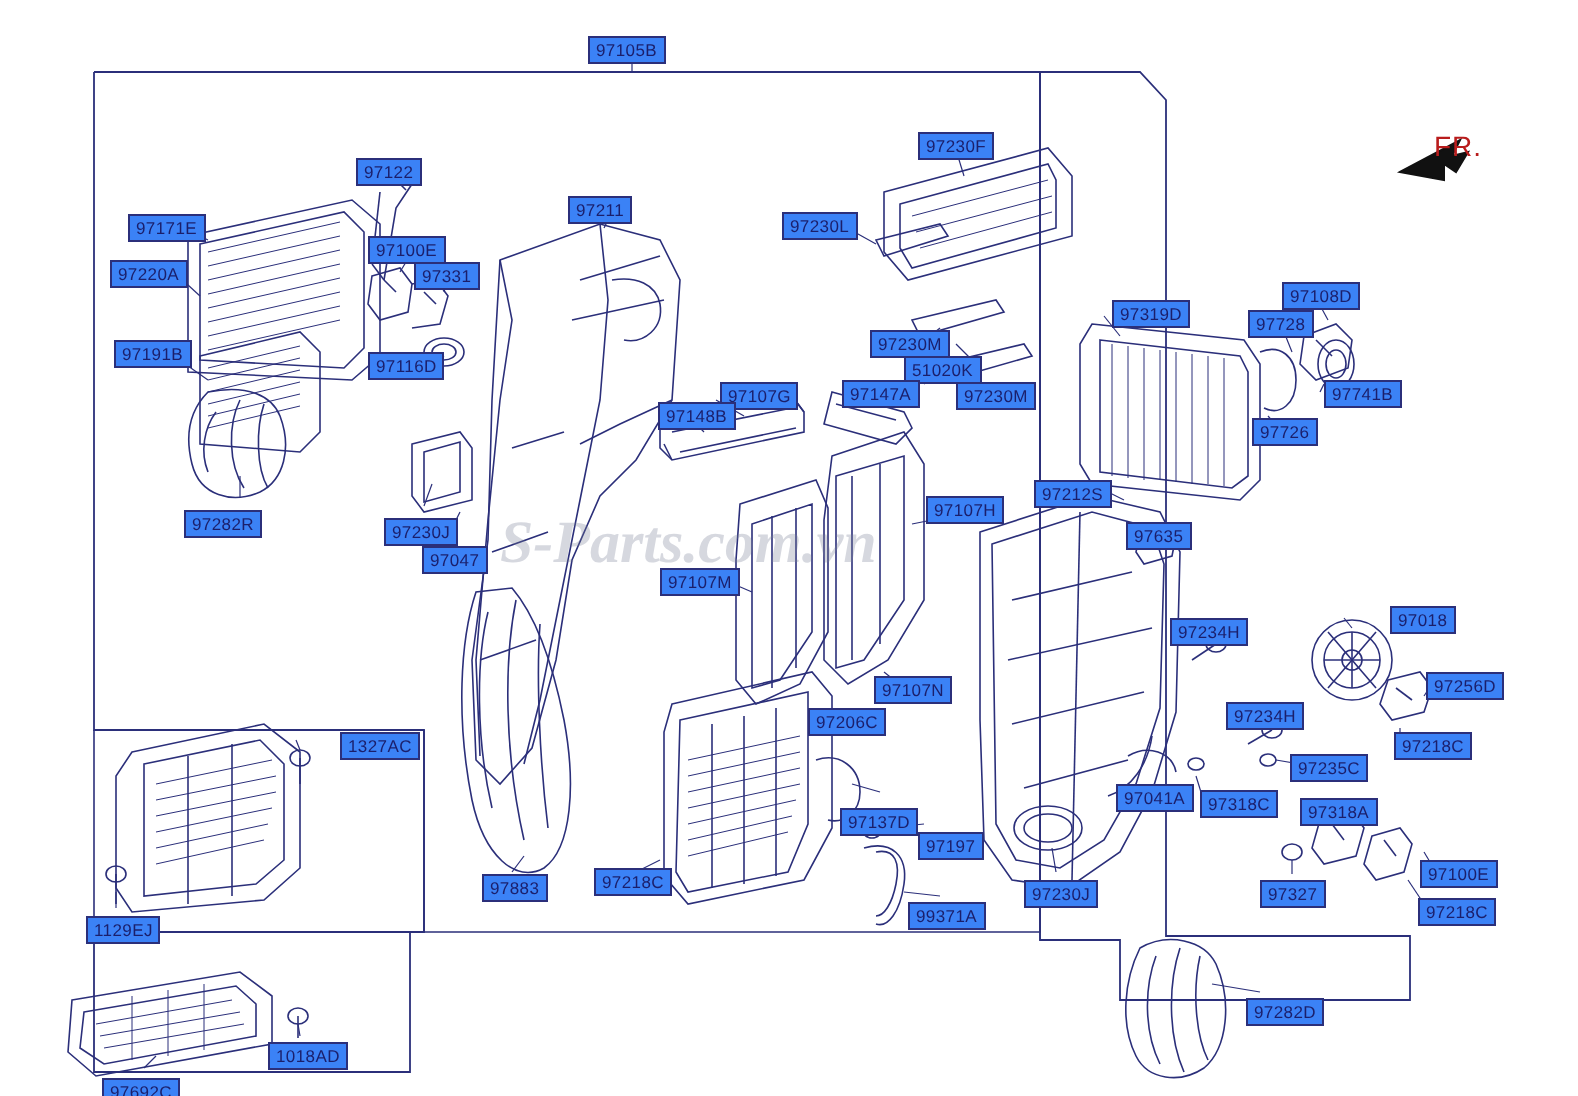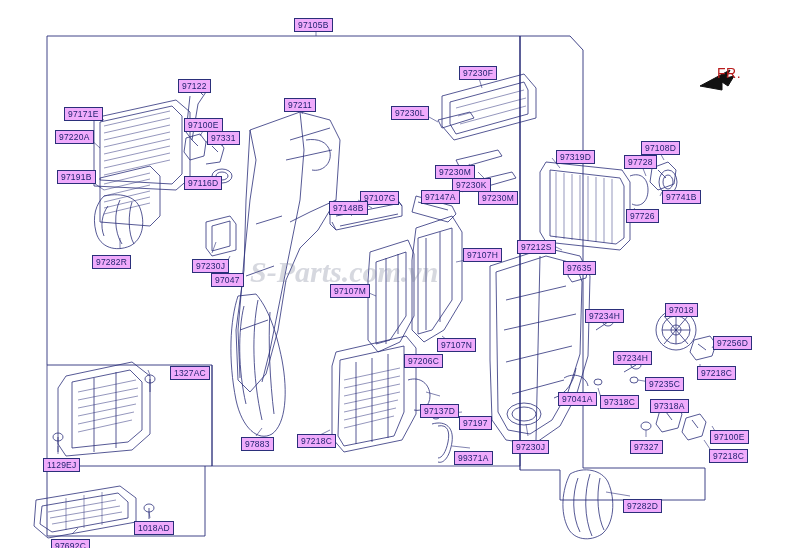--- a/index.html
+++ b/index.html
@@ -9,21 +9,21 @@
     font-family:"Liberation Sans", sans-serif;
     overflow:hidden;
     position:relative;
   }
   #diagram{
     position:absolute;left:0;top:0;width:789px;height:548px;
   }
   .label{
     position:absolute;
     border:1px solid #2b2f7a;
-    background:#f0abfc;
+    background:#3b82f6;
     color:#1b1f6b;
     font-size:8.5px;
     line-height:10px;
     padding:1px 3px;
     white-space:nowrap;
     font-family:"Liberation Sans", sans-serif;
     letter-spacing:0.2px;
   }
   .fr-text{
     position:absolute;
@@ -342,37 +342,37 @@
 <div class="label" style="left:459px;top:66px;">97230F</div>
 <div class="label" style="left:391px;top:106px;">97230L</div>
 <div class="label" style="left:55px;top:130px;">97220A</div>
 <div class="label" style="left:184px;top:118px;">97100E</div>
 <div class="label" style="left:207px;top:131px;">97331</div>
 <div class="label" style="left:641px;top:141px;">97108D</div>
 <div class="label" style="left:624px;top:155px;">97728</div>
 <div class="label" style="left:556px;top:150px;">97319D</div>
 <div class="label" style="left:57px;top:170px;">97191B</div>
 <div class="label" style="left:435px;top:165px;">97230M</div>
-<div class="label" style="left:452px;top:178px;">97230K</div>
+<div class="label" style="left:452px;top:178px;">51020K</div>
 <div class="label" style="left:478px;top:191px;">97230M</div>
 <div class="label" style="left:184px;top:176px;">97116D</div>
 <div class="label" style="left:421px;top:190px;">97147A</div>
 <div class="label" style="left:662px;top:190px;">97741B</div>
 <div class="label" style="left:626px;top:209px;">97726</div>
 <div class="label" style="left:360px;top:191px;">97107G</div>
 <div class="label" style="left:329px;top:201px;">97148B</div>
 <div class="label" style="left:92px;top:255px;">97282R</div>
 <div class="label" style="left:192px;top:259px;">97230J</div>
 <div class="label" style="left:211px;top:273px;">97047</div>
 <div class="label" style="left:463px;top:248px;">97107H</div>
 <div class="label" style="left:517px;top:240px;">97212S</div>
 <div class="label" style="left:563px;top:261px;">97635</div>
 <div class="label" style="left:330px;top:284px;">97107M</div>
 <div class="label" style="left:585px;top:309px;">97234H</div>
-<div class="label" style="left:665px;top:303px;">97018</div>
+<div class="label" style="left:695px;top:303px;">97018</div>
 <div class="label" style="left:437px;top:338px;">97107N</div>
 <div class="label" style="left:404px;top:354px;">97206C</div>
 <div class="label" style="left:613px;top:351px;">97234H</div>
 <div class="label" style="left:713px;top:336px;">97256D</div>
 <div class="label" style="left:697px;top:366px;">97218C</div>
 <div class="label" style="left:645px;top:377px;">97235C</div>
 <div class="label" style="left:130px;top:366px;margin-left:40px;">1327AC</div>
 <div class="label" style="left:420px;top:404px;">97137D</div>
 <div class="label" style="left:558px;top:392px;">97041A</div>
 <div class="label" style="left:600px;top:395px;">97318C</div>

